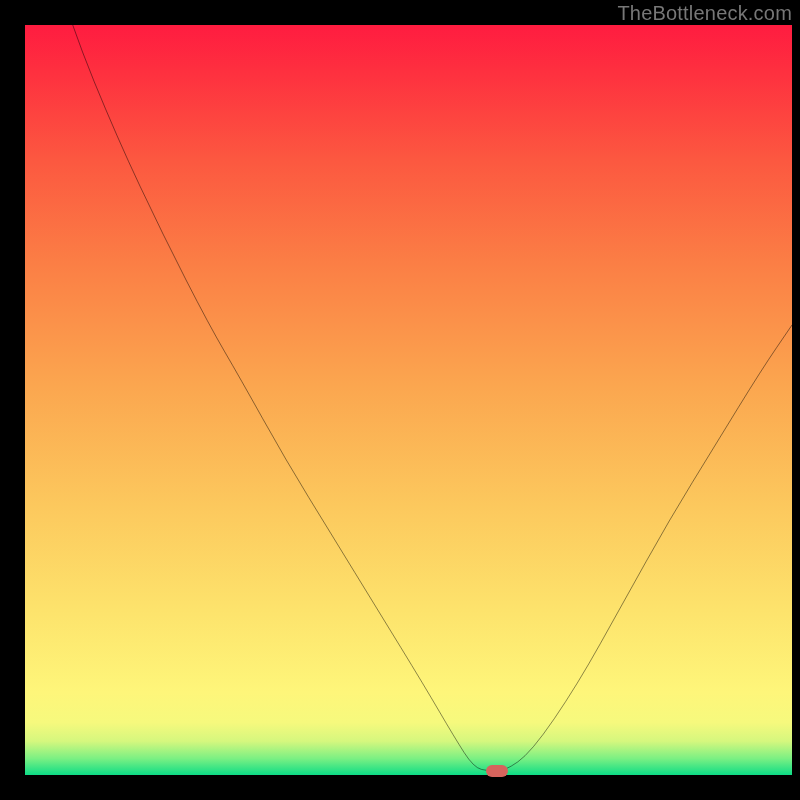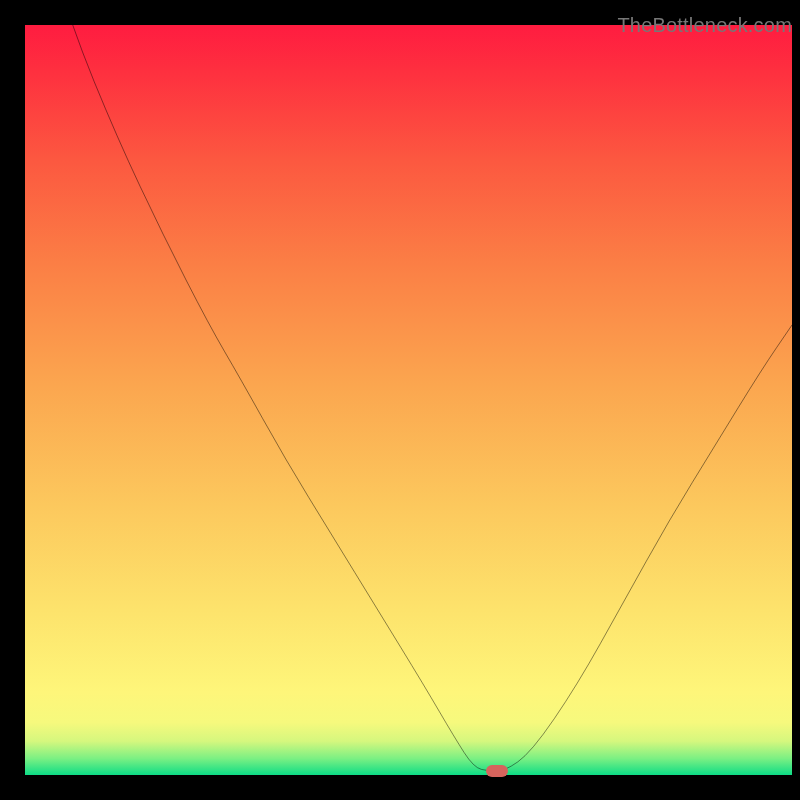--- a/index.html
+++ b/index.html
@@ -12,21 +12,21 @@
     font-family: Arial, Helvetica, sans-serif;
   }
   .frame {
     position: relative;
     width: 800px;
     height: 800px;
     background: #000;
   }
   .watermark {
     position: absolute;
-    top: 14px;
+    top: 2px;
     right: 8px;
     color: #777;
     font-size: 20px;
     font-weight: 500;
     letter-spacing: 0.2px;
     z-index: 5;
   }
   .plot {
     position: absolute;
     left: 25px;

